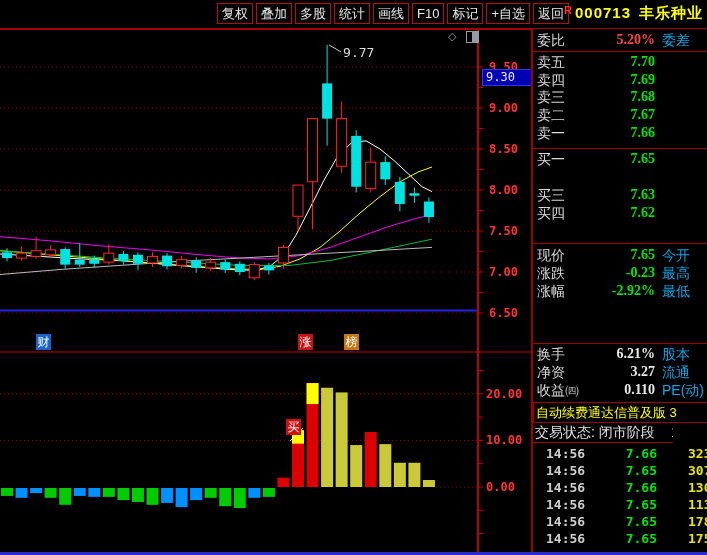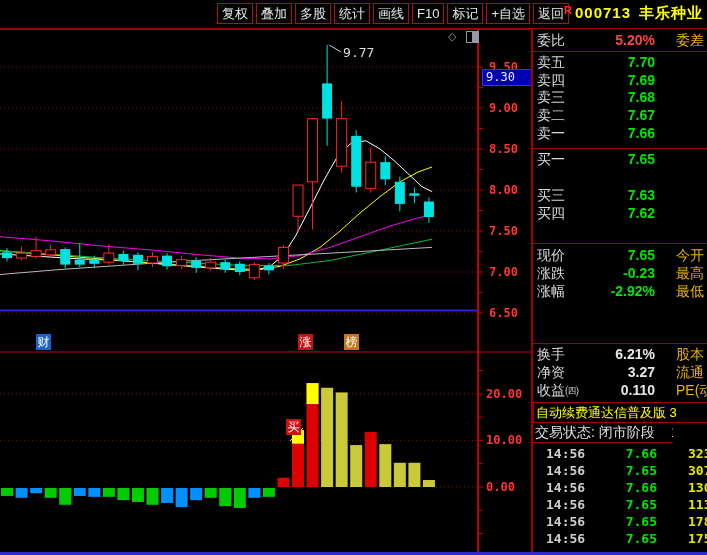--- a/index.html
+++ b/index.html
@@ -30,22 +30,22 @@
   #tab-bang{left:344px;background:#c07818;}
   #buy-marker{position:absolute;left:286px;top:419px;width:15px;height:16px;background:#cc1010;
               color:#fff;font-size:12px;line-height:16px;text-align:center;}
   
   #panel-border{position:absolute;left:531px;top:29px;width:2px;height:526px;background:#a00000;}
   #right-panel{position:absolute;left:533px;top:29px;width:174px;height:526px;background:#000;overflow:hidden;}
   .p-divider{position:absolute;left:0;width:174px;height:0;border-top:1px solid #a00000;}
   .p-row{position:absolute;left:0;width:210px;height:18px;font-size:14px;line-height:18px;white-space:nowrap;}
   .p-row .lab{position:absolute;left:4px;color:#d8d8d8;}
   .p-row .val{position:absolute;left:52px;width:70px;text-align:right;font-weight:bold;
-              font-family:Liberation Sans, sans-serif;}
-  .p-row .lab2{position:absolute;left:143px;color:#eab308;}
+              font-family:Liberation Serif, serif;}
+  .p-row .lab2{position:absolute;left:129px;color:#0ea5e9;}
   .c-green{color:#00e600;} .c-red{color:#ff3434;} .c-yellow{color:#e6e600;}
   .c-white{color:#e8e8e8;} .c-pink{color:#ff4444;}
   #notice-row{position:absolute;left:0;top:373px;width:172px;height:19px;border:1px solid #a00000;
               color:#ffff00;font-size:13px;line-height:19px;padding-left:2px;white-space:nowrap;overflow:hidden;}
   #status-row{position:absolute;left:0;top:394px;width:140px;height:19px;border-bottom:1px solid #a00000;
               color:#e0e0e0;font-size:14px;line-height:19px;white-space:nowrap;overflow:hidden;}
   #status-row .t{position:absolute;left:2px;} #status-row .tm{position:absolute;left:138px;}
   .tick-row{position:absolute;left:0;width:174px;height:17px;font-size:13px;line-height:17px;
             font-family:"DejaVu Sans Mono",monospace;font-weight:bold;white-space:nowrap;}
   .tick-row .tt{position:absolute;left:13px;color:#cfcfcf;}

